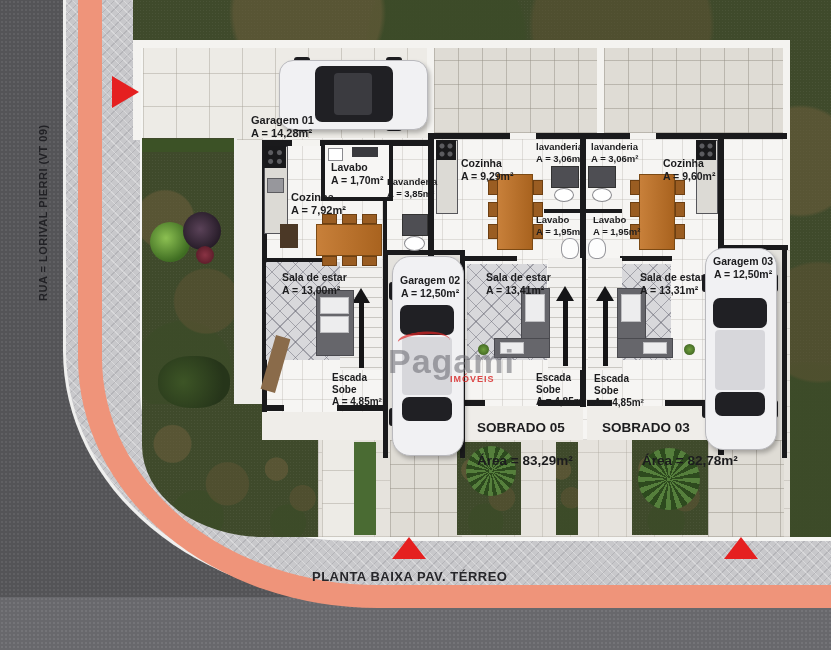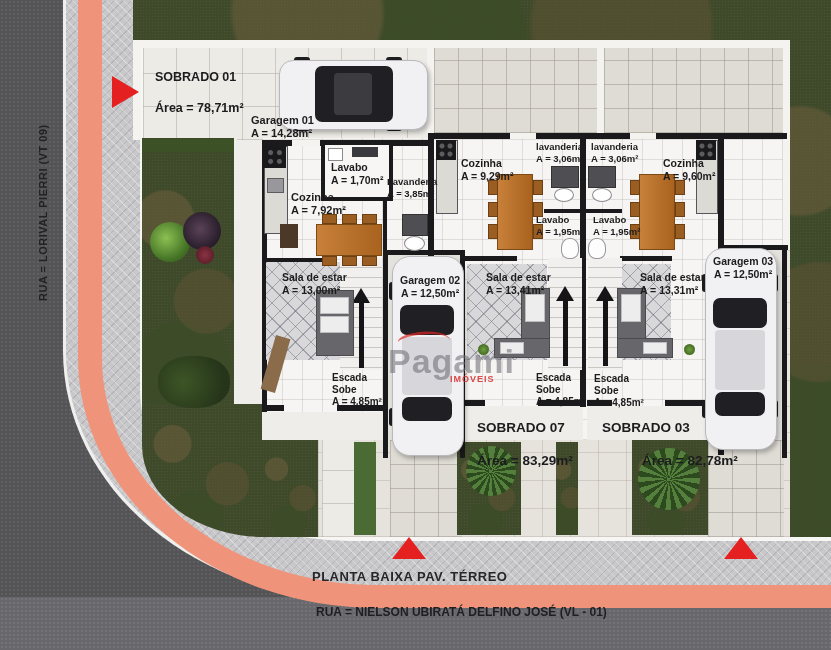--- a/index.html
+++ b/index.html
@@ -245,26 +245,22 @@
   <div class="abs bush" style="left:158px;top:356px;width:72px;height:52px;border-radius:45%;background:radial-gradient(circle at 35% 50%,#3d5526,#26351a 75%);"></div>
   <div class="abs agave" style="left:466px;top:446px;width:50px;height:50px;"></div>
   <div class="abs agave" style="left:638px;top:448px;width:62px;height:62px;"></div>
   <div class="abs bush" style="left:478px;top:344px;width:11px;height:11px;background:radial-gradient(circle,#6fa03d,#35561c);"></div>
   <div class="abs bush" style="left:684px;top:344px;width:11px;height:11px;background:radial-gradient(circle,#6fa03d,#35561c);"></div>
 
   <div class="abs" style="left:112px;top:76px;width:0;height:0;border-top:16px solid transparent;border-bottom:16px solid transparent;border-left:27px solid #e52020;z-index:45;"></div>
   <div class="abs arrow-up" style="left:392px;top:537px;"></div>
   <div class="abs arrow-up" style="left:724px;top:537px;"></div>
 
-  <div class="lbl fs12" style="left:155px;top:55px;">
-    <span style="display:block;">SOBRADO 01</span>
-    <span style="display:block;">Área = 78,71m²</span>
-  </div>
   <div class="lbl fs13" style="left:477px;top:404px;">
-    <span style="display:block;">SOBRADO 07</span>
+    <span style="display:block;">SOBRADO 05</span>
     <span style="display:block;">Área = 83,29m²</span>
   </div>
   <div class="lbl fs13" style="left:602px;top:404px;">
     <span style="display:block;">SOBRADO 03</span>
     <span style="display:block;margin-left:40px;">Área = 82,78m²</span>
   </div>
 
   <div class="lbl fs11" style="left:251px;top:114px;">Garagem 01
 A = 14,28m²</div>
   <div class="lbl fs105" style="left:331px;top:161px;">Lavabo
@@ -300,19 +296,18 @@
 A = 4,85m²</div>
   <div class="lbl fs10" style="left:536px;top:372px;z-index:41;">Escada
 Sobe
 A = 4,85m²</div>
   <div class="lbl fs10" style="left:594px;top:373px;z-index:41;">Escada
 Sobe
 A = 4,85m²</div>
 
   <div class="street-v">RUA = LORIVAL PIERRI (VT 09)</div>
   <div class="lbl" style="left:312px;top:569px;font-size:13px;letter-spacing:.5px;color:#26262a;z-index:46;">PLANTA BAIXA PAV. TÉRREO</div>
-  <div class="lbl" style="left:316px;top:605px;font-size:12px;color:#1f1f23;z-index:46;">RUA = NIELSON UBIRATÁ DELFINO JOSÉ (VL - 01)</div>
 
   <div class="wm-swoosh" style="left:398px;top:331px;"></div>
   <div class="wm-brand" style="left:388px;top:342px;">Pagami</div>
   <div class="wm-sub" style="left:450px;top:374px;">IMÓVEIS</div>
 
 </div>
 
 </body></html>

